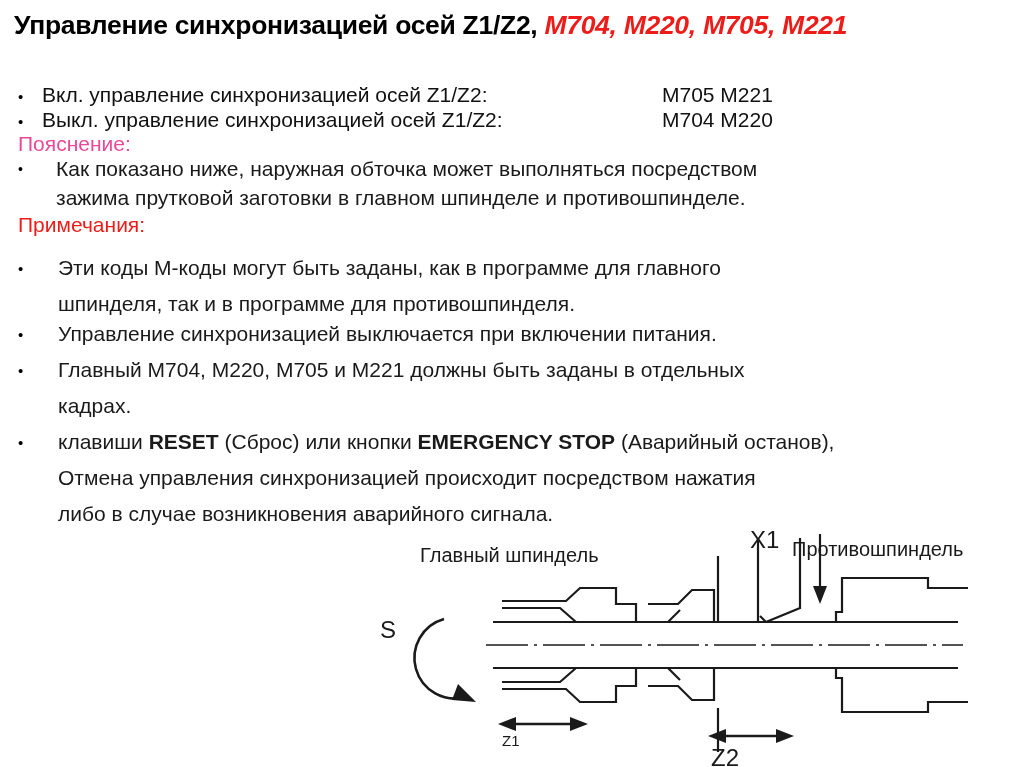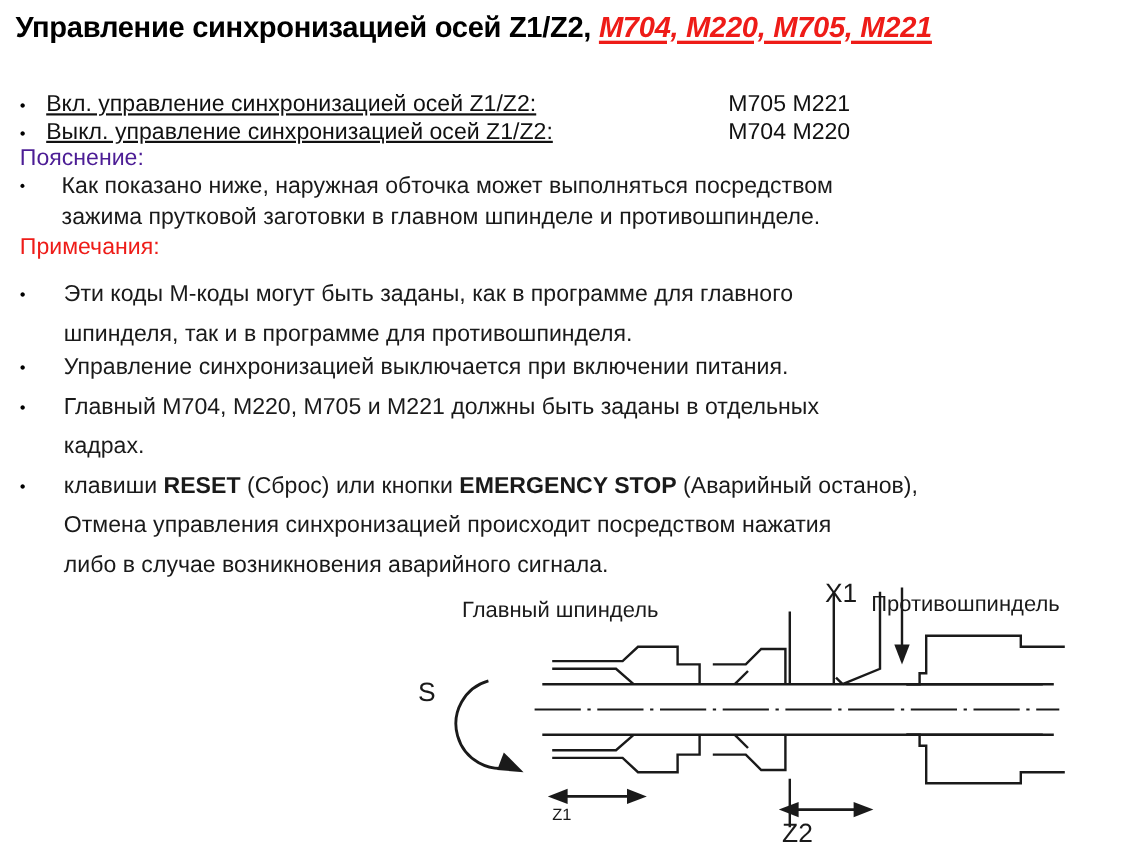--- a/index.html
+++ b/index.html
@@ -27,21 +27,20 @@
     font-weight: bold;
     letter-spacing: -0.3px;
     white-space: nowrap;
     line-height: 1.2;
   }
   #slide-title .t-black { color: #000000; text-align: right; }
   #slide-title .t-red {
     color: #ee1c18;
     font-style: italic;
     font-weight: bold;
-    text-decoration: underline;
     text-underline-offset: 3px;
     text-decoration-thickness: 2.5px;
   }
 
   
   .row {
     position: absolute;
     display: flex;
     align-items: flex-start;
   }
@@ -57,29 +56,29 @@
   }
 
   
   .codeline {
     left: 18px;
     font-size: 21px;
     line-height: 26px;
     color: #111;
   }
   .codeline .bullet { width: 24px; padding-top: 7px; }
-  .codeline .label { display: inline-block; width: 620px; text-decoration: underline; }
+  .codeline .label { display: inline-block; width: 620px; }
   .codeline .codes { display: inline-block; }
 
   .plain-head {
     position: absolute;
     left: 18px;
     font-size: 21px;
     line-height: 26px;
-    color: #4c1d95;
+    color: #ec4899;
     white-space: nowrap;
   }
   .plain-head.red { color: #ee1c18; }
 
   
   .expl {
     left: 18px;
     font-size: 21px;
     line-height: 29px;
   }

